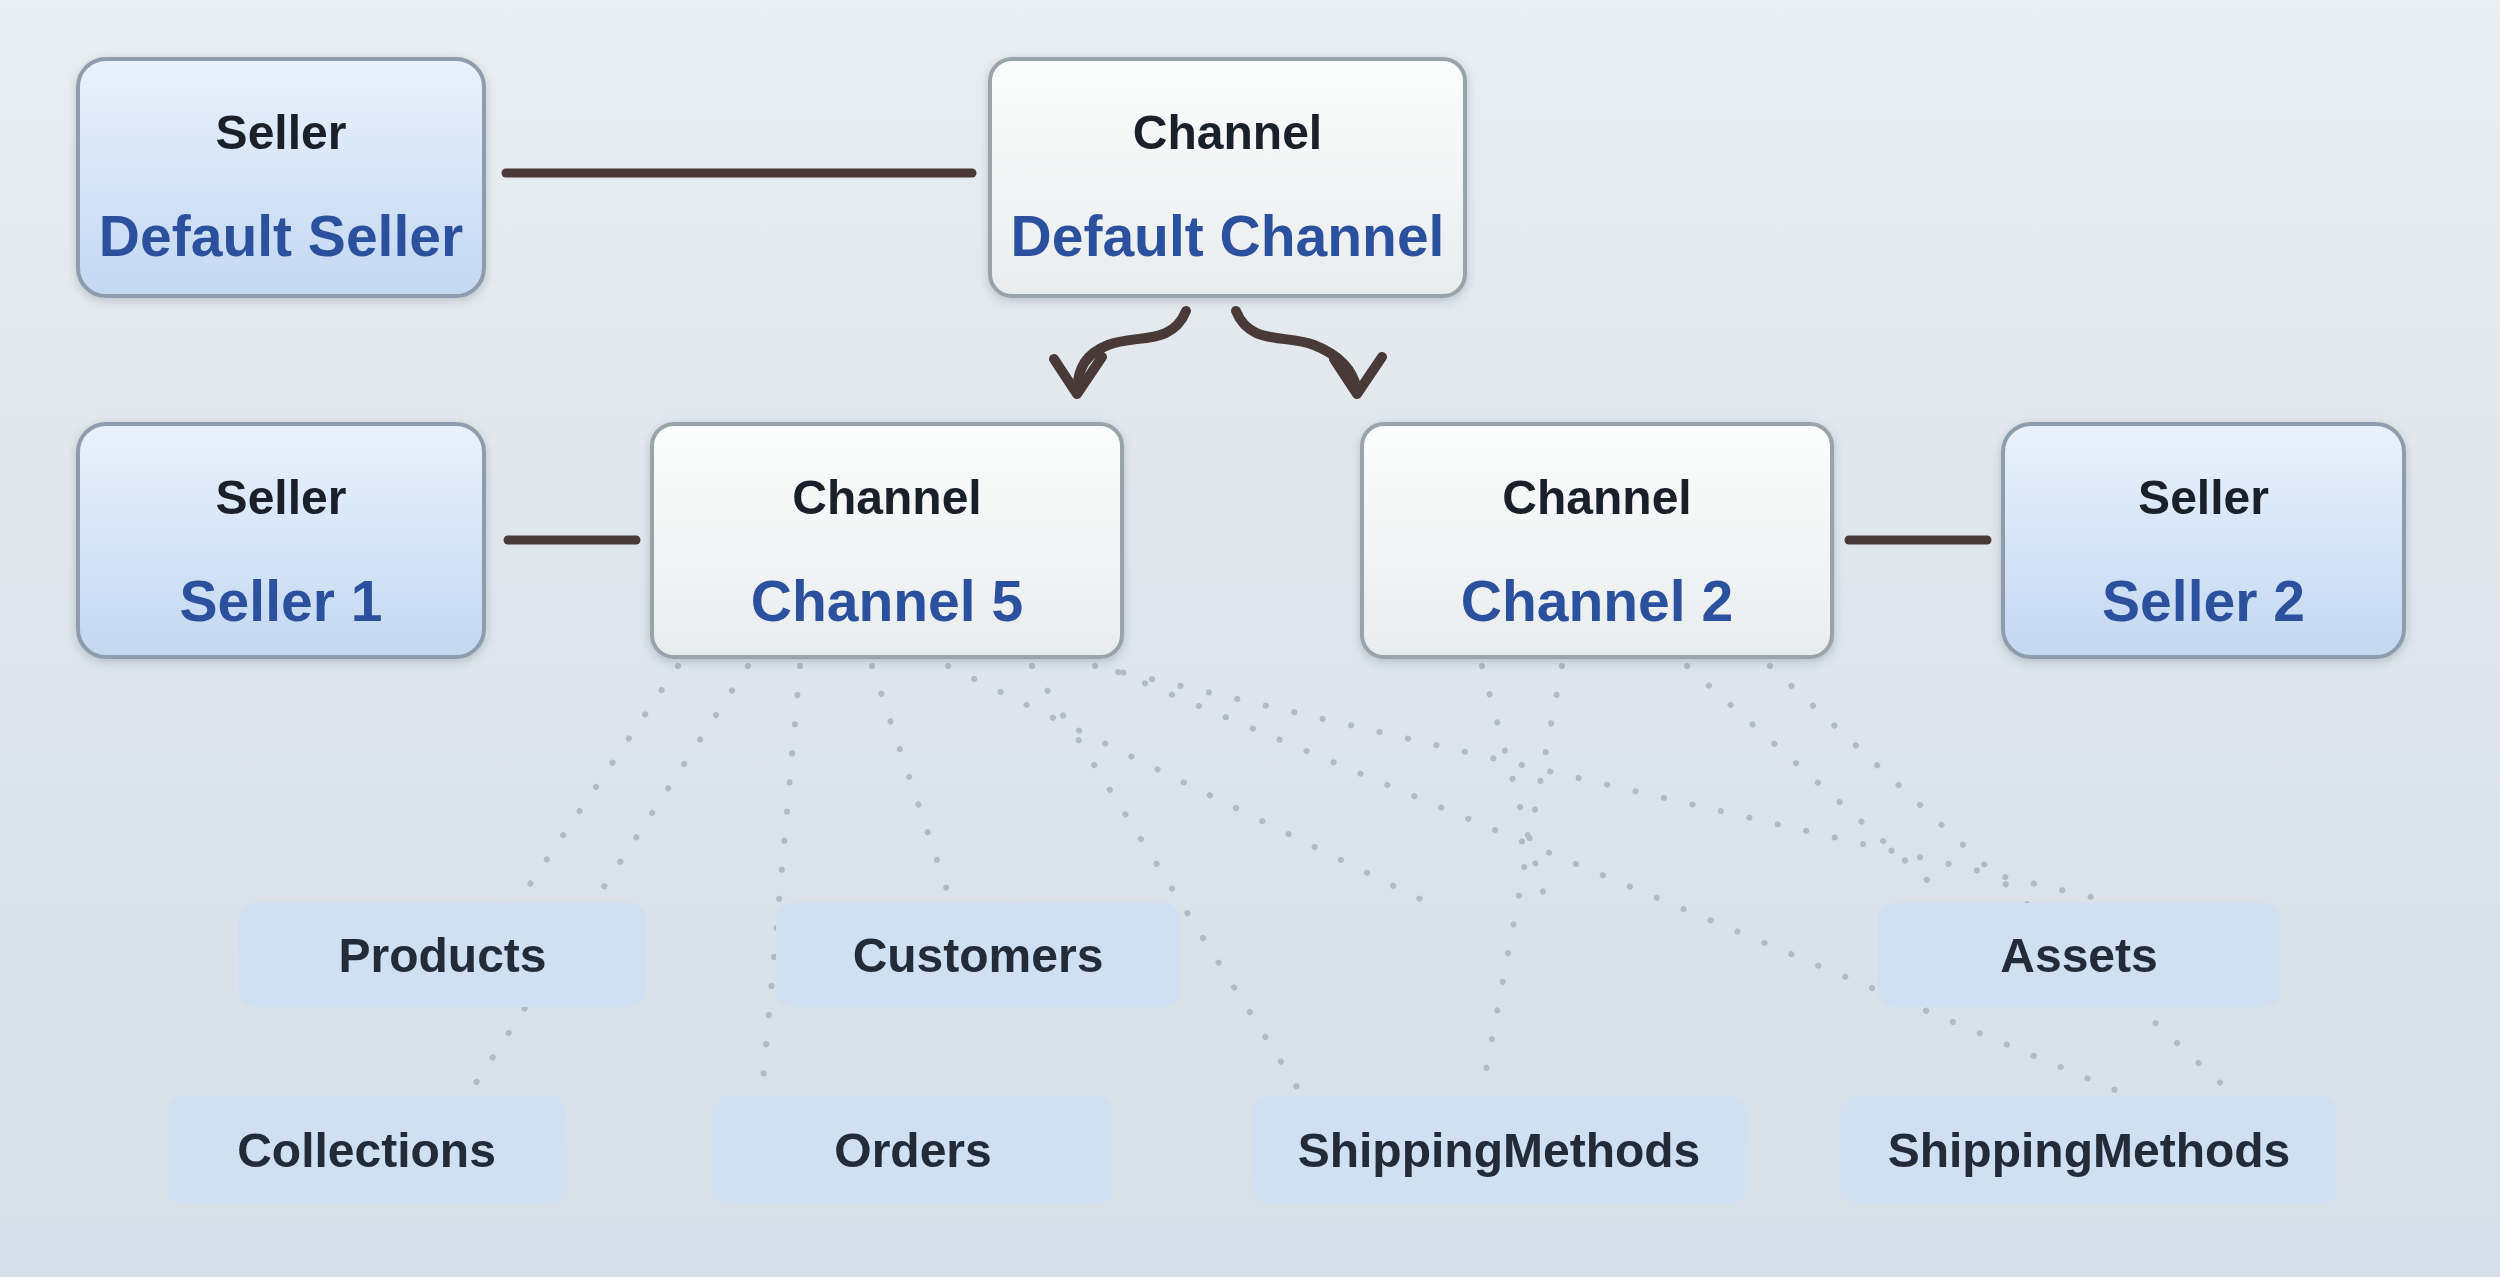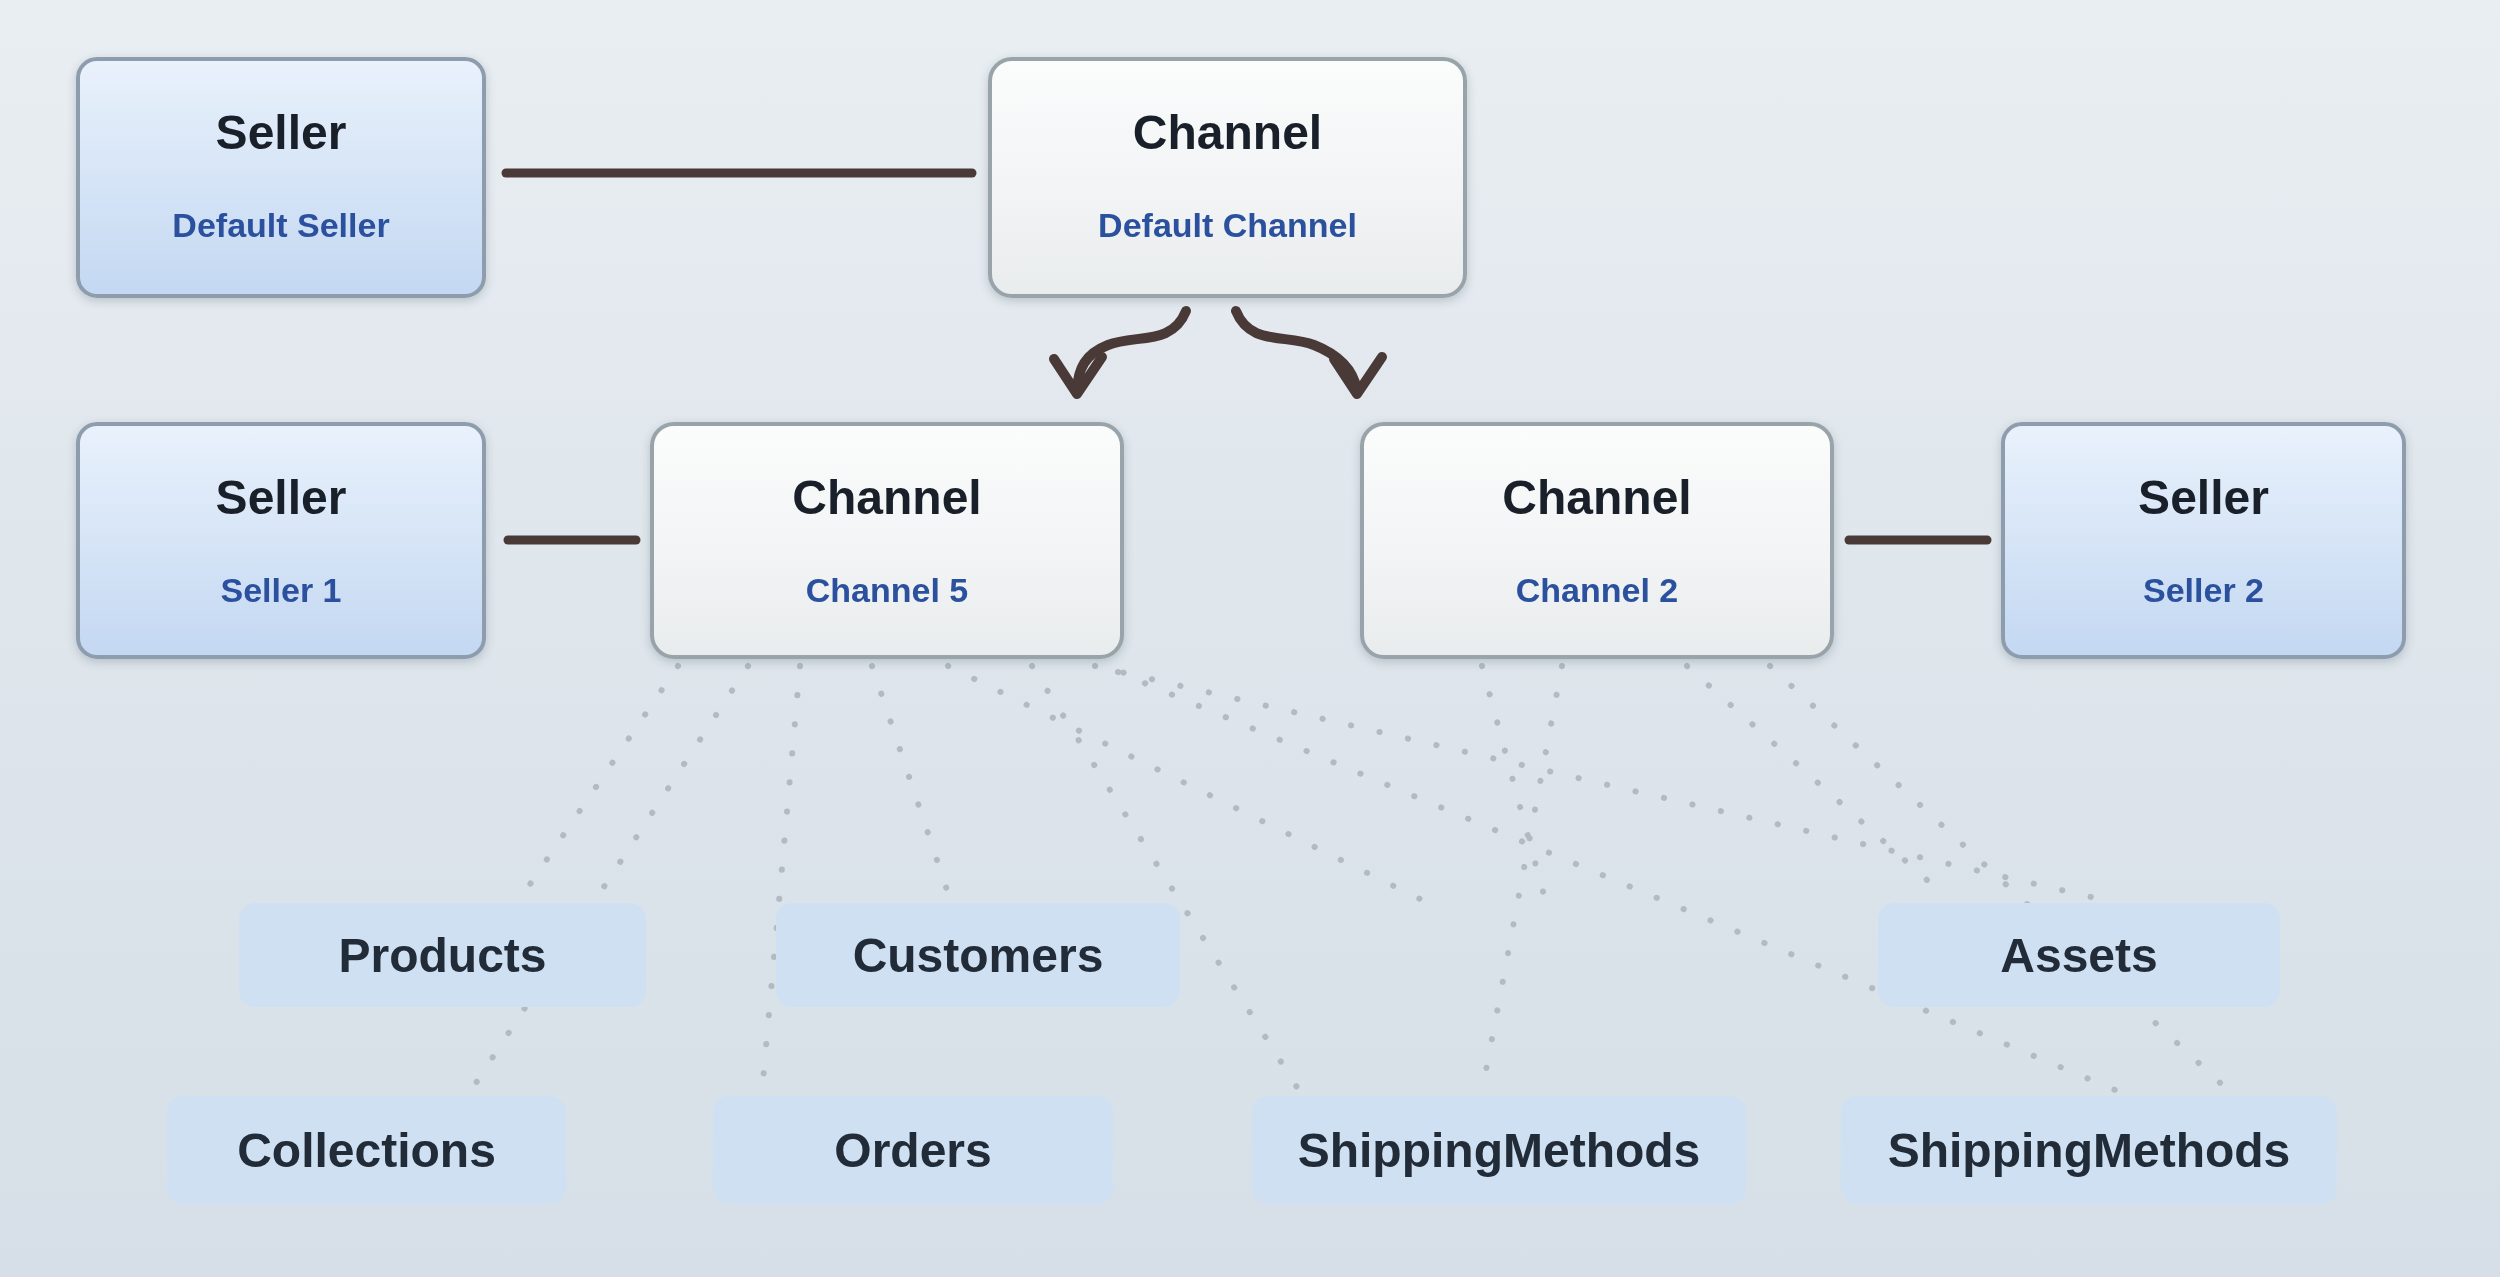--- a/index.html
+++ b/index.html
@@ -17,29 +17,28 @@
   .node{
     position:absolute;z-index:2;box-sizing:border-box;
     border:4px solid;border-radius:30px;
     display:flex;flex-direction:column;align-items:center;
     padding-top:48px;gap:51px;
     box-shadow:0 3px 10px rgba(90,105,120,.30);
   }
   .node.seller{
     background:linear-gradient(180deg,var(--seller-top,#e9f1fc) 0%,var(--seller-mid,#d8e6f7) 45%,var(--seller-bottom,#c4d8f2) 100%);
     border-color:var(--seller-border,#8e9dae);
-    border-radius:21px;
   }
   .node.channel{
     background:linear-gradient(180deg,var(--channel-top,#fbfcfc) 0%,var(--channel-mid,#f2f4f5) 55%,var(--channel-bottom,#e9eced) 100%);
     border-color:var(--channel-border,#98a3aa);
     border-radius:24px;
   }
   .node-type{font-weight:700;font-size:48px;line-height:1;color:var(--title-color,#1a2029);}
-  .node-name{font-weight:700;font-size:34px;line-height:1;color:var(--subtitle-color,#2b519e);}
+  .node-name{font-weight:700;font-size:57px;line-height:1;color:var(--subtitle-color,#2b519e);}
 
   .entity{
     position:absolute;z-index:2;box-sizing:border-box;
     background:var(--entity-fill,#cfe0f2);
     border-radius:16px;
     display:flex;align-items:center;justify-content:center;
     font-weight:700;font-size:48px;color:var(--entity-text,#222b38);
   }
 </style>
 </head>

